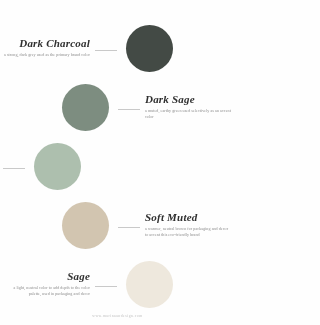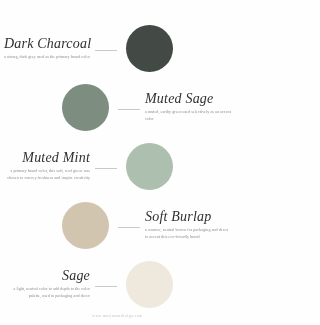--- a/index.html
+++ b/index.html
@@ -32,22 +32,22 @@
     width:92px;
     flex:0 0 92px;
     box-sizing:border-box;
     padding:0 4px;
   }
   .row.left-text .textblock{ text-align:right; padding-right:2px; }
   .row.right-text .textblock{ text-align:left; padding-left:2px; }
 
   .swatch-name{
     font-style:italic;
-    font-weight:400;
-    font-size:14px;
+    font-weight:700;
+    font-size:11px;
     color:#2f2f2f;
     letter-spacing:.2px;
     line-height:1.1;
     margin:0 0 2.5px 0;
     white-space:nowrap;
   }
   .swatch-desc{
     font-size:4.1px;
     line-height:1.62;
     color:#8d8d8d;
@@ -112,43 +112,39 @@
       <div class="swatch-desc">a strong, dark grey used as the primary brand color</div>
     </div>
     <div class="connector"></div>
     <div class="circle-cell">
       <div class="swatch-circle" style="background-color: rgb(67, 74, 69);"></div>
     </div>
   </div>
 
   <div class="row right-text" id="row-1">
     <div class="textblock">
-      <div class="swatch-name">Muted Sage</div>
+      <div class="swatch-name">Dark Sage</div>
       <div class="swatch-desc">a muted, earthy green used selectively as an accent color</div>
     </div>
     <div class="connector"></div>
     <div class="circle-cell">
       <div class="swatch-circle" style="background-color: rgb(125, 141, 128);"></div>
     </div>
   </div>
 
   <div class="row left-text" id="row-2">
-    <div class="textblock">
-      <div class="swatch-name">Muted Mint</div>
-      <div class="swatch-desc">a primary brand color, this soft, cool green was chosen to convey freshness and inspire creativity</div>
-    </div>
     <div class="connector"></div>
     <div class="circle-cell">
       <div class="swatch-circle" style="background-color: rgb(173, 191, 174);"></div>
     </div>
   </div>
 
   <div class="row right-text" id="row-3">
     <div class="textblock">
-      <div class="swatch-name">Soft Burlap</div>
+      <div class="swatch-name">Soft Muted</div>
       <div class="swatch-desc">a warmer, neutral brown for packaging and decor to accent this eco-friendly brand</div>
     </div>
     <div class="connector"></div>
     <div class="circle-cell">
       <div class="swatch-circle" style="background-color: rgb(210, 197, 176);"></div>
     </div>
   </div>
 
   <div class="row left-text" id="row-4">
     <div class="textblock">

